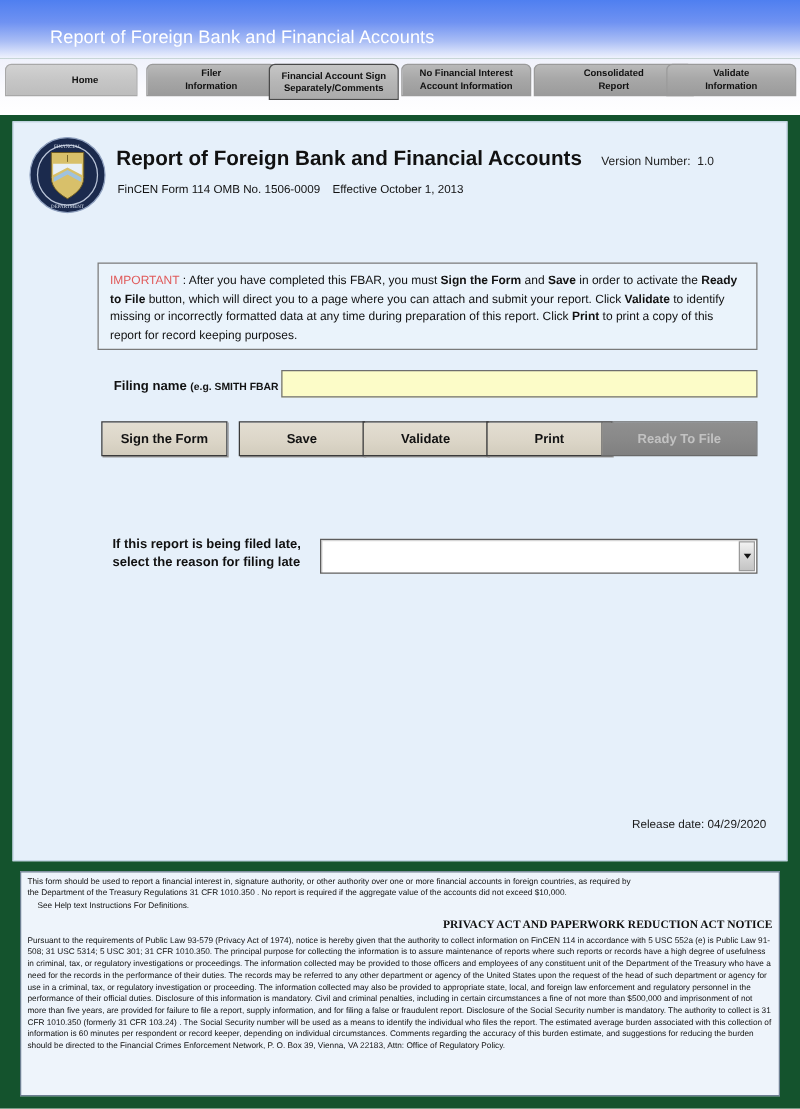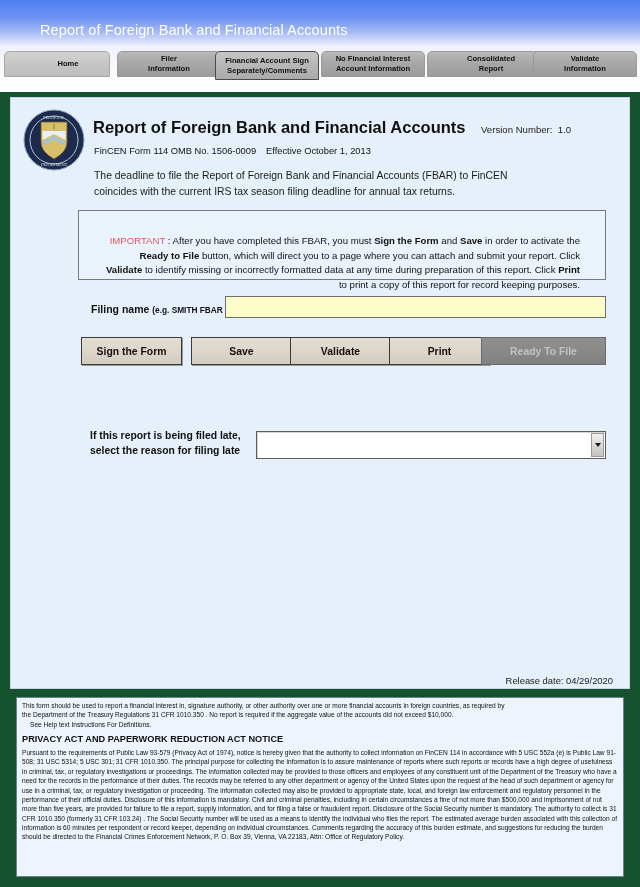--- a/index.html
+++ b/index.html
@@ -99,25 +99,24 @@
 
   
   .important-box {
     position: absolute; left: 67px; top: 112px;
     width: 528px; height: 70px;
     background: #eaf3fb;
     border: 1px solid #7a7a7a;
     padding: 7px 9px 0 9px;
   }
   .important-box p {
-    margin: 16px;
+    margin: 0;
     font-size: 9.6px;
     line-height: 1.52;
     color: #111;
-    text-align: right;
   }
   .kw-red { color: #e05a5a; font-weight: normal; }
   .kw-b { font-weight: bold; }
 
   
   .filing-label {
     position: absolute; left: 80px; top: 205px;
     font-size: 10.5px; font-weight: bold; color: #111; white-space: nowrap;
   }
   .filing-label .hint { font-size: 8.3px; font-weight: bold; }
@@ -180,46 +179,47 @@
   .select-arrow {
     position: absolute; left: 50%; top: 50%;
     transform: translate(-50%, -50%);
     width: 0; height: 0;
     border-left: 3.5px solid transparent;
     border-right: 3.5px solid transparent;
     border-top: 4px solid #151515;
   }
 
   .release {
-    position: absolute; right: 16px; bottom: 2px;
+    position: absolute; right: 16px; bottom: 24px;
     font-size: 9.4px; color: #1a1a1a; white-space: nowrap; margin-left: 40px;
   }
 
   
   .privacy {
     position: absolute; left: 16px; top: 697px;
     width: 608px; height: 180px;
     background: #eef4fb;
     border: 1px solid #6d7f92;
     padding: 3px 5px;
   }
   .privacy p {
     margin: 0;
     font-size: 6.6px;
     line-height: 1.42;
     color: #111;
     text-align: left;
   }
   .privacy .indent2 { padding-left: 8px; }
   .privacy-heading {
-    text-align: left;
+    text-align: right;
     font-size: 9.2px;
     font-weight: bold;
     margin: 5px 0 4px 0;
     color: #111;
+    font-family: Liberation Serif, serif;
   }
 </style>
 </head>
 <body>
 
 <div id="app">
 
   <div class="banner">
     <div class="banner-title">Report of Foreign Bank and Financial Accounts</div>
   </div>
@@ -268,24 +268,20 @@
 
     <div class="version">
       <span>Version Number:</span>
       &nbsp;<span>1.0</span>
     </div>
 
     <div class="formline">
       <span>FinCEN Form 114  OMB No. 1506-0009</span><span class="gap"></span><span>Effective October 1, 2013</span>
     </div>
 
-    <div class="deadline">
-      <span>The deadline to file the Report of Foreign Bank and Financial Accounts (FBAR) to FinCEN</span><br>
-      <span>coincides with the current IRS tax season filing deadline for annual tax returns.</span>
-    </div>
 
     <div class="important-box">
       <p><span class="kw-red">IMPORTANT</span><span> : After you have completed this FBAR, you must </span><span class="kw-b">Sign the Form</span><span> and </span><span class="kw-b">Save</span><span> in order to activate the </span><span class="kw-b">Ready to File</span><span> button, which will direct you to a page where you can attach and submit your report. Click </span><span class="kw-b">Validate</span><span> to identify missing or incorrectly formatted data at any time during preparation of this report. Click </span><span class="kw-b">Print</span><span> to print a copy of this report for record keeping purposes.</span></p>
     </div>
 
     <div class="filing-label">
       <span>Filing name</span>
       <span class="hint">(e.g. SMITH FBAR 2013)</span>
     </div>
     <input class="filing-input" type="text" value="" style="">

